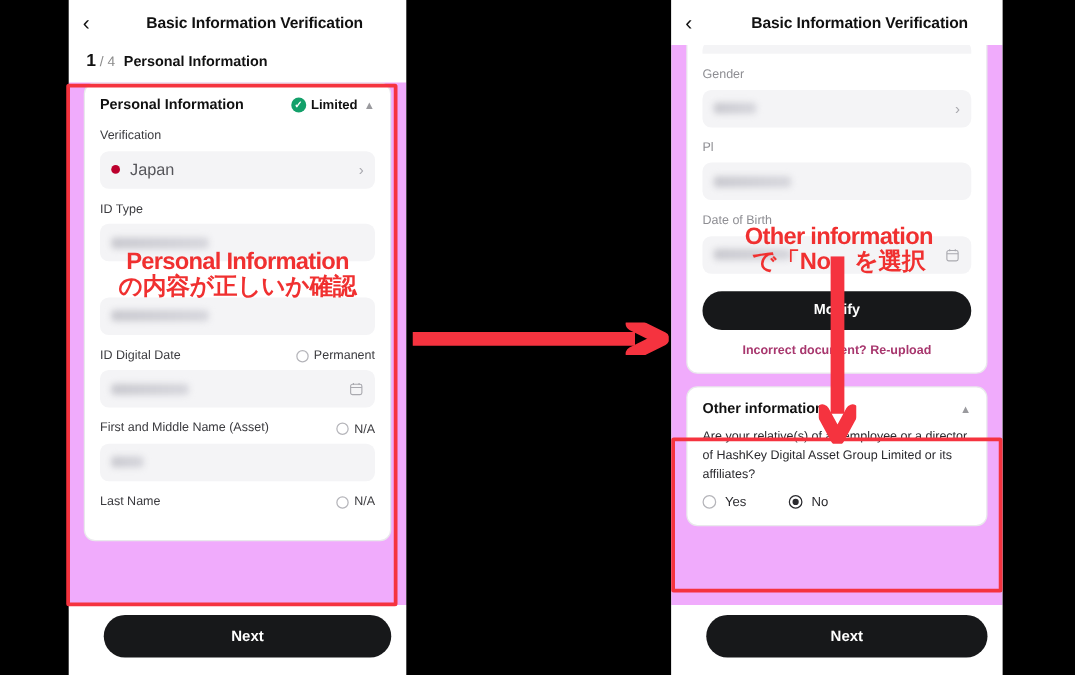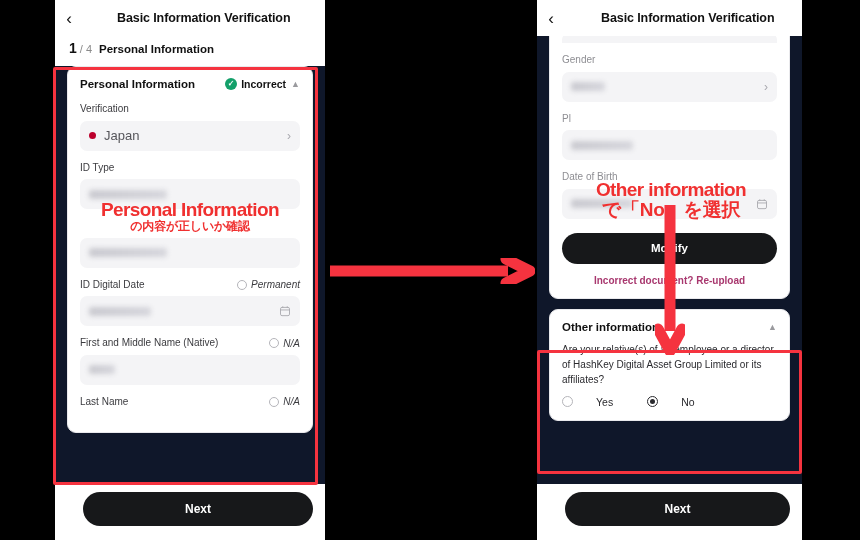--- a/index.html
+++ b/index.html
@@ -44,21 +44,21 @@
     background: #fff;
   }
   .step-cur { font-size: 14px; font-weight: 700; color: #111; }
   .step-tot { font-size: 11px; color: #8a8a8a; }
   .step-name { font-size: 11.5px; font-weight: 600; color: #111; margin-left: 4px; }
 
   
   .body-scroll {
     position: relative;
     padding: 0 12px;
-    background: #0f172a;
+    background: #f0abfc;
   }
   #phone-left .body-scroll  { height: 422px; }
   #phone-right .body-scroll { height: 448px; overflow: hidden; }
 
   .card {
     border: 1px solid #e9e9ec;
     border-radius: 9px;
     background: #fff;
     padding: 11px 12px 12px 12px;
     margin-bottom: 10px;
@@ -80,21 +80,21 @@
   .chev-ud { font-size: 9px; color: #9a9a9e; }
 
   .field { margin-bottom: 11px; }
   .field:last-child { margin-bottom: 12px; }
   .field-label-row {
     display: flex; align-items: center; justify-content: space-between;
     margin-bottom: 5px;
   }
   .field-label { font-size: 10px; color: #3b3b3f; line-height: 1.25; }
   .field-label.muted { color: #8e8e93; }
-  .radio-inline { display: flex; align-items: center; gap: 4px; font-style: italic; }
+  .radio-inline { display: flex; align-items: center; gap: 4px; }
   .radio-dot {
     width: 10px; height: 10px; border-radius: 50%;
     border: 1.2px solid #b5b5ba; background: #fff;
   }
   .radio-label { font-size: 10px; color: #3b3b3f; }
 
   .input {
     position: relative;
     height: 30px; border-radius: 7px;
     background: #f4f4f6;
@@ -146,21 +146,21 @@
     display: flex; align-items: center; justify-content: center;
     border: none; cursor: pointer; width: 100%;
   }
 
   
   .oi-question {
     font-size: 10px; color: #2a2a2e; line-height: 1.5;
     margin-bottom: 9px;
   }
   .oi-options { display: flex; align-items: center; gap: 34px; }
-  .oi-opt { display: flex; align-items: flex-start; gap: 23px; }
+  .oi-opt { display: flex; align-items: flex-start; gap: 7px; }
   .radio-o {
     width: 11px; height: 11px; border-radius: 50%;
     border: 1.3px solid #b5b5ba; background: #fff; flex: none;
   }
   .radio-o.sel {
     border: 1.3px solid #2a2a2e;
     display: flex; align-items: center; justify-content: center;
   }
   .radio-o.sel::after {
     content: ""; width: 5px; height: 5px; border-radius: 50%; background: #2a2a2e;
@@ -176,21 +176,21 @@
   #hl-right { left: 537px; top: 350px; width: 265px; height: 124px; }
 
   .anno-text {
     position: absolute; color: #f03030;
     font-weight: 700; text-align: center;
     line-height: 1.05; pointer-events: none;
     white-space: nowrap;
   }
   #anno-left { left: 55px; top: 200px; width: 270px; }
   #anno-left .l1 { font-size: 19px; letter-spacing: -0.6px; }
-  #anno-left .l2 { font-size: 12px; letter-spacing: -0.2px; }
+  #anno-left .l2 { font-size: 19px; letter-spacing: -0.2px; }
   #anno-right { left: 540px; top: 180px; width: 262px; }
   #anno-right .l1 { font-size: 19px; letter-spacing: -0.6px; }
   #anno-right .l2 { font-size: 19px; letter-spacing: -0.2px; }
 
   
   .arrow-h {
     position: absolute; left: 330px; top: 258px;
     width: 205px; height: 26px; pointer-events: none;
   }
   
@@ -218,21 +218,21 @@
     </div>
 
     <div class="body-scroll">
       <div class="card">
 
         <div class="card-head">
           <div class="card-title">Personal Information</div>
           <div class="card-head-right">
             <div class="verified-badge">
               <span class="check-circle">✓</span>
-              <span class="verified-text">Incorrect</span>
+              <span class="verified-text">Limited</span>
             </div>
             <span class="chev-ud">▲</span>
           </div>
         </div>
 
         <div class="field">
           <div class="field-label-row">
             <span class="field-label">Verification</span>
           </div>
           <div class="input">
@@ -276,21 +276,21 @@
                 <line x1="2" y1="6.6" x2="14" y2="6.6"></line>
                 <line x1="5" y1="1.8" x2="5" y2="4"></line>
                 <line x1="11" y1="1.8" x2="11" y2="4"></line>
               </svg>
             </span>
           </div>
         </div>
 
         <div class="field">
           <div class="field-label-row">
-            <span class="field-label">First and Middle Name (Native)</span>
+            <span class="field-label">First and Middle Name (Asset)</span>
             <span class="radio-inline">
               <span class="radio-dot"></span>
               <span class="radio-label">N/A</span>
             </span>
           </div>
           <div class="input">
             <span class="input-value blur blur-w-short"></span>
           </div>
         </div>
 

